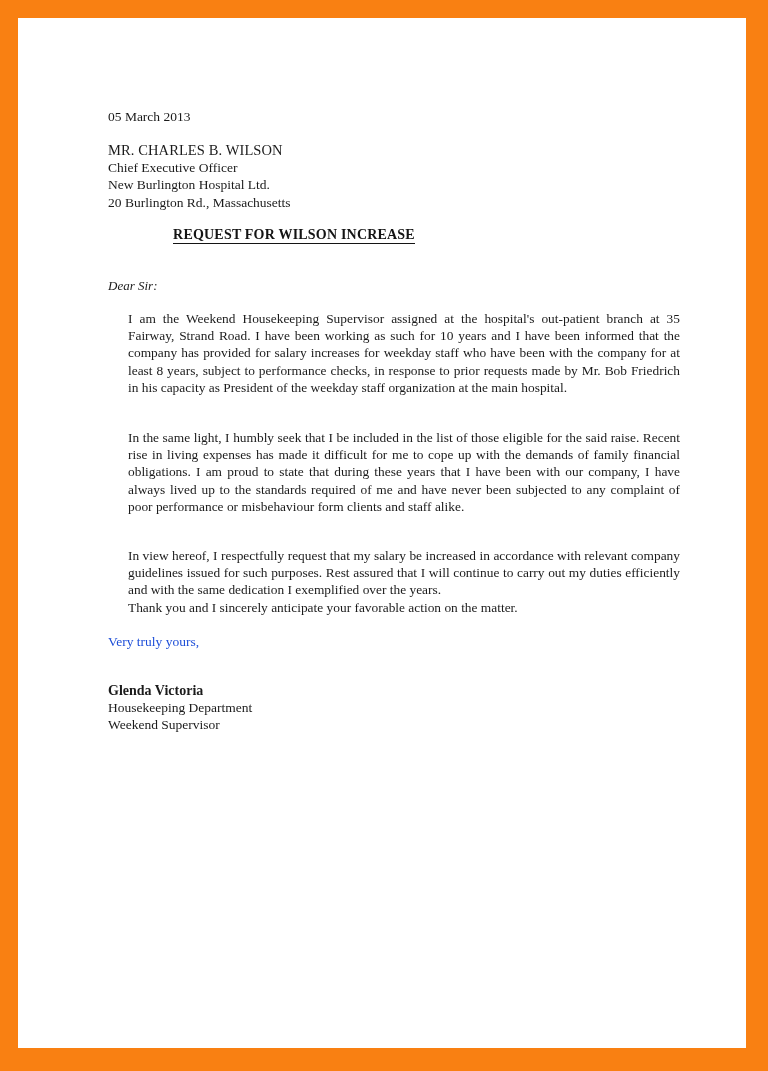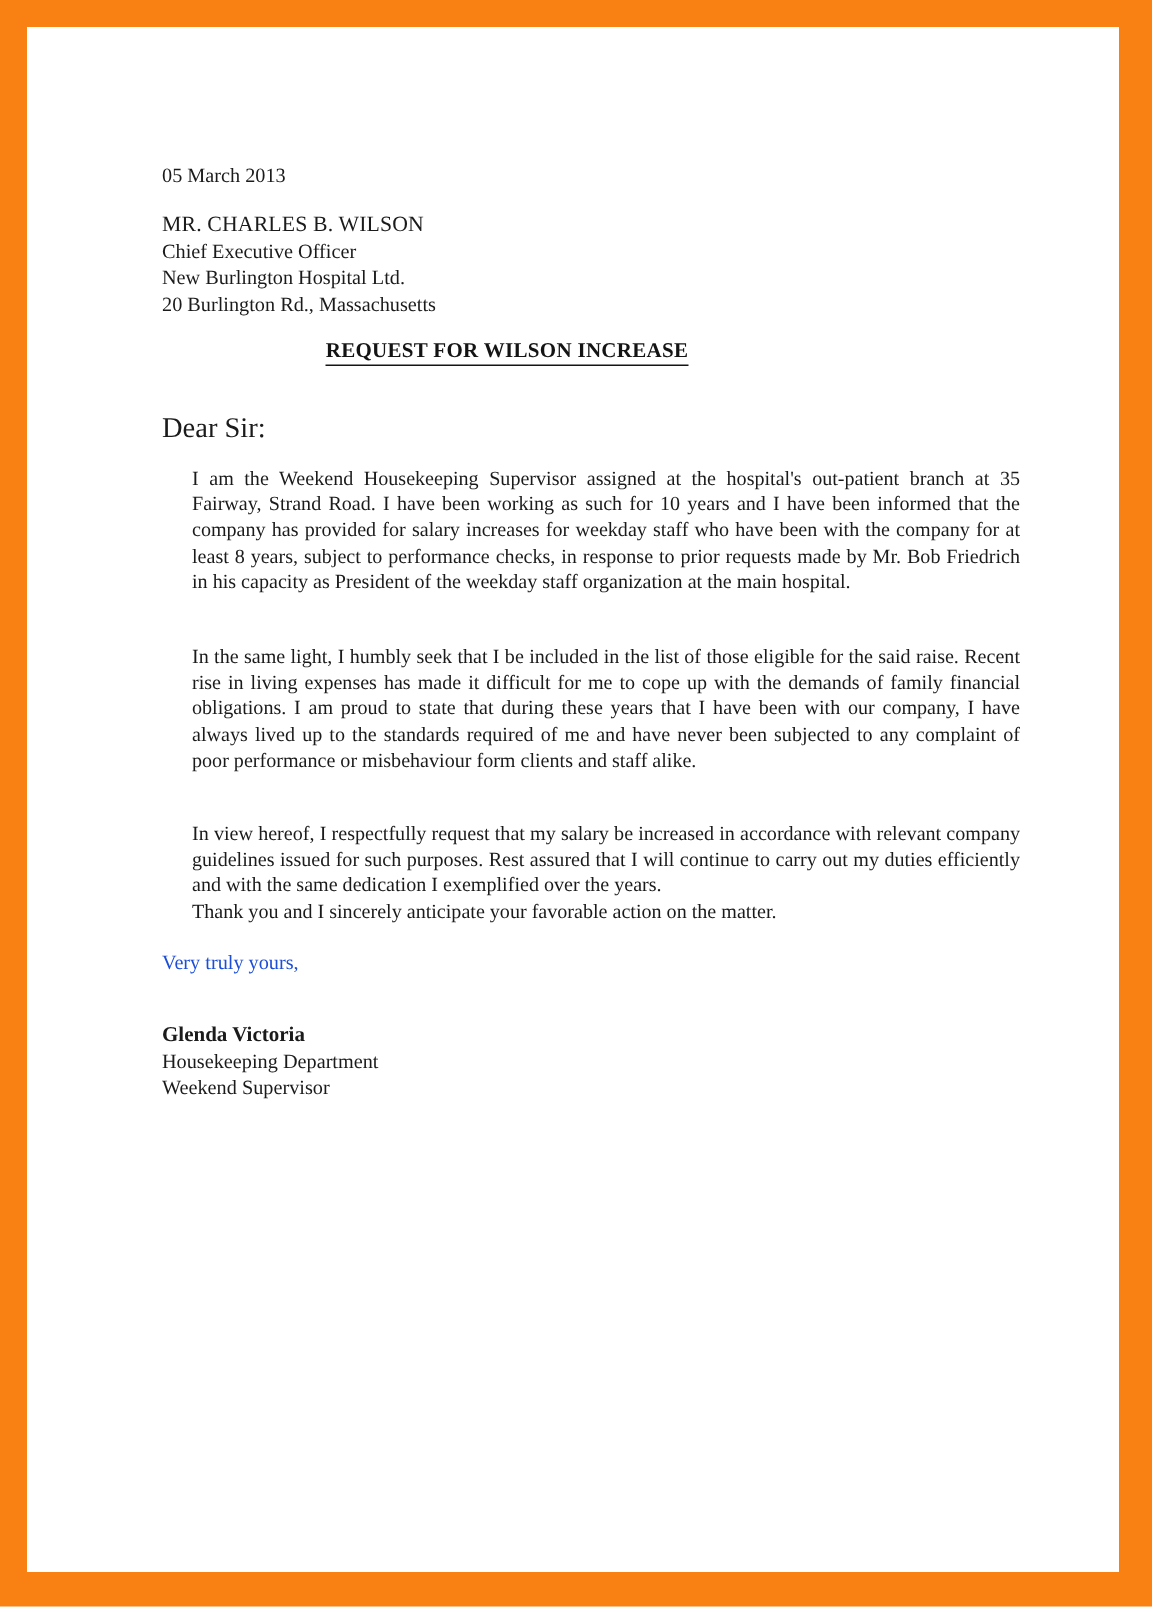--- a/index.html
+++ b/index.html
@@ -26,21 +26,20 @@
   
   #letter-page {
     position: absolute;
     left: 18px;
     top: 18px;
     width: 728px;
     height: 1030px;
     background: #ffffff;
     box-sizing: border-box;
     overflow: hidden;
-    padding-left: 44px;
   }
 
   
   .text-col {
     position: absolute;
     left: 90px;
     top: 0;
     width: 552px;
   }
 
@@ -76,23 +75,24 @@
     color: #141414;
   }
   .subject-line span {
     border-bottom: 1.4px solid #141414;
     padding-bottom: 1px;
   }
 
   .salutation {
     position: absolute;
     top: 259px;
-    font-size: 19px;
+    font-size: 13px;
     line-height: 17px;
     color: #1b1b1b;
+    font-style: italic;
   }
 
   .body-para {
     position: absolute;
     width: 552px;
     text-align: justify;
     text-justify: inter-word;
     font-size: 13.4px;
     line-height: 17.2px;
     color: #1b1b1b;

